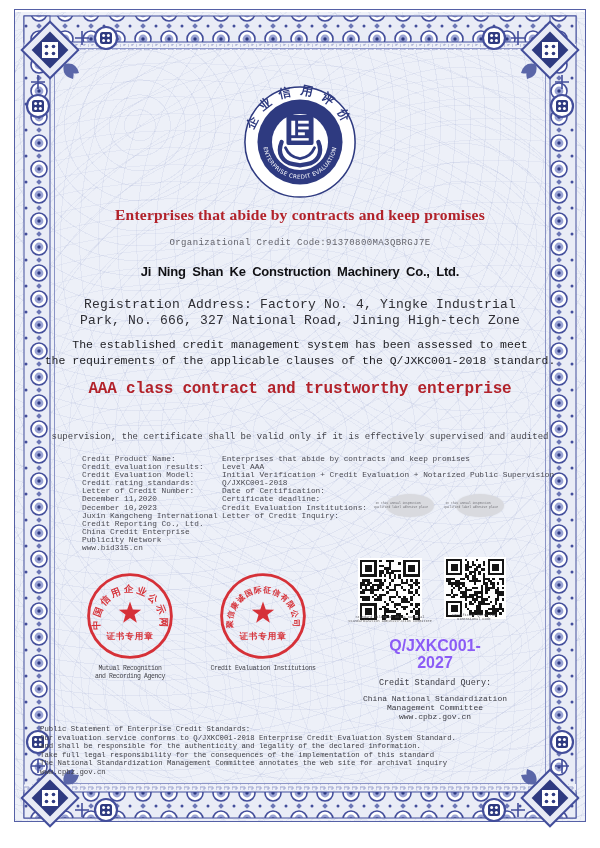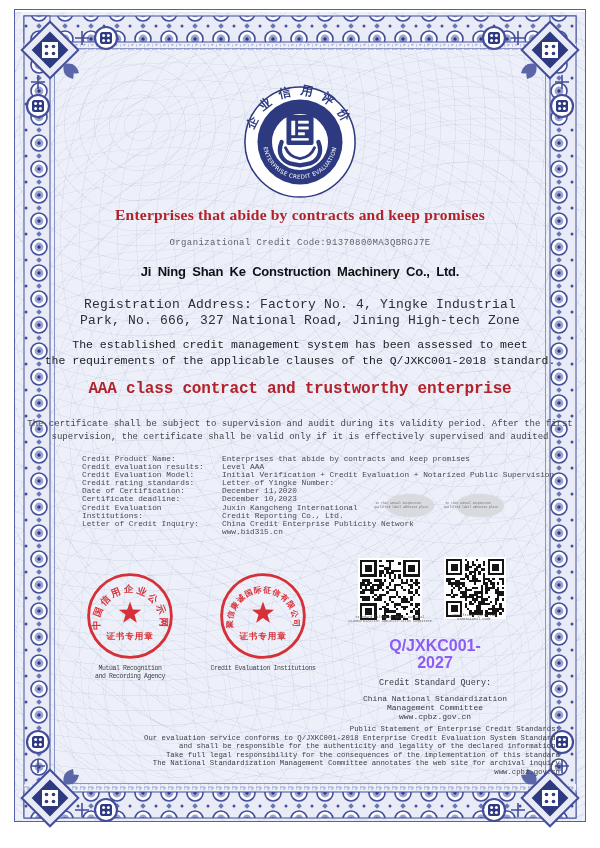--- a/index.html
+++ b/index.html
@@ -35,21 +35,21 @@
   .oval .t{font-family:"Liberation Mono",monospace;font-size:6px;line-height:6.5px;color:#6e6e74;
            text-align:center;transform:scale(.5);transform-origin:center;white-space:nowrap;width:200%;margin-left:-50%;}
   .sealcap{font-family:"Liberation Mono",monospace;font-size:6.5px;line-height:8px;letter-spacing:-.4px;
            color:#3f3f46;text-align:center;white-space:pre-line;}
   .qr{background:#fff;padding:2px;}
   .qrcap{font-family:"Liberation Mono",monospace;font-size:6px;line-height:6.5px;color:#55555c;text-align:center;
          transform:scale(.58);transform-origin:top center;white-space:nowrap;width:300%;margin-left:-100%;}
   .stdcode{left:330px;width:210px;text-align:center;font-family:"Liberation Sans",sans-serif;
            font-weight:bold;font-size:16px;line-height:17px;color:#8b5cf6;}
   .query{left:330px;width:210px;text-align:center;font-family:"Liberation Mono",monospace;color:#3a3a42;}
-  #footer{left:40px;top:725px;width:520px;text-align:right;font-size:7.3px;line-height:8.6px;color:#414147;}
+  #footer{left:40px;top:725px;width:520px;text-align:left;font-size:7.3px;line-height:8.6px;color:#414147;}
 </style>
 </head>
 <body>
 
 <div id="page">
   <div id="paper">
       <div id="guilloche"></div>
     </div>
 
   <svg class="abs" style="left:0;top:0" width="600" height="848">
@@ -141,32 +141,32 @@
   </svg>
 
   <div class="abs ctr title">Enterprises that abide by contracts and keep promises</div>
   <div class="abs ctr mono orgcode">Organizational Credit Code:91370800MA3QBRGJ7E</div>
   <div class="abs ctr sans company">Ji Ning Shan Ke Construction Machinery Co., Ltd.</div>
   <div class="abs ctr mono addr" style="top:297px">Registration Address: Factory No. 4, Yingke Industrial</div>
   <div class="abs ctr mono addr" style="top:313px">Park, No. 666, 327 National Road, Jining High-tech Zone</div>
   <div class="abs ctr serif assess" style="top:338px">The established credit management system has been assessed to meet</div>
   <div class="abs ctr serif assess" style="top:354px">the requirements of the applicable clauses of the Q/JXKC001-2018 standard.</div>
   <div class="abs ctr serif grade">AAA class contract and trustworthy enterprise</div>
-  <div class="abs ctr serif superv" style="top:419px">The certificate shall be subject to supervision and audit during its validity period. After the first</div>
   <div class="abs ctr serif superv" style="top:432px">supervision, the certificate shall be valid only if it is effectively supervised and audited</div>
 
   <div id="details" class="abs">
       <div class="dl">Credit Product Name:</div>
       <div class="dv">Enterprises that abide by contracts and keep promises</div>
       <div class="dl">Credit evaluation results:</div>
       <div class="dv">Level AAA</div>
       <div class="dl">Credit Evaluation Model:</div>
       <div class="dv">Initial Verification + Credit Evaluation + Notarized Public Supervision</div>
       <div class="dl">Credit rating standards:</div>
-      <div class="dl">Letter of Yingke Number:</div>
+      <div class="dv">Q/JXKC001-2018</div>
+      <div class="dl">Letter of Credit Number:</div>
       <div class="dl">Date of Certification:</div>
       <div class="dv">December 11,2020</div>
       <div class="dl">Certificate deadline:</div>
       <div class="dv">December 10,2023</div>
       <div class="dl">Credit Evaluation Institutions:</div>
       <div class="dv">Juxin Kangcheng International
 Credit Reporting Co., Ltd.</div>
       <div class="dl">Letter of Credit Inquiry:</div>
       <div class="dv">China Credit Enterprise Publicity Network
 www.bid315.cn</div>

